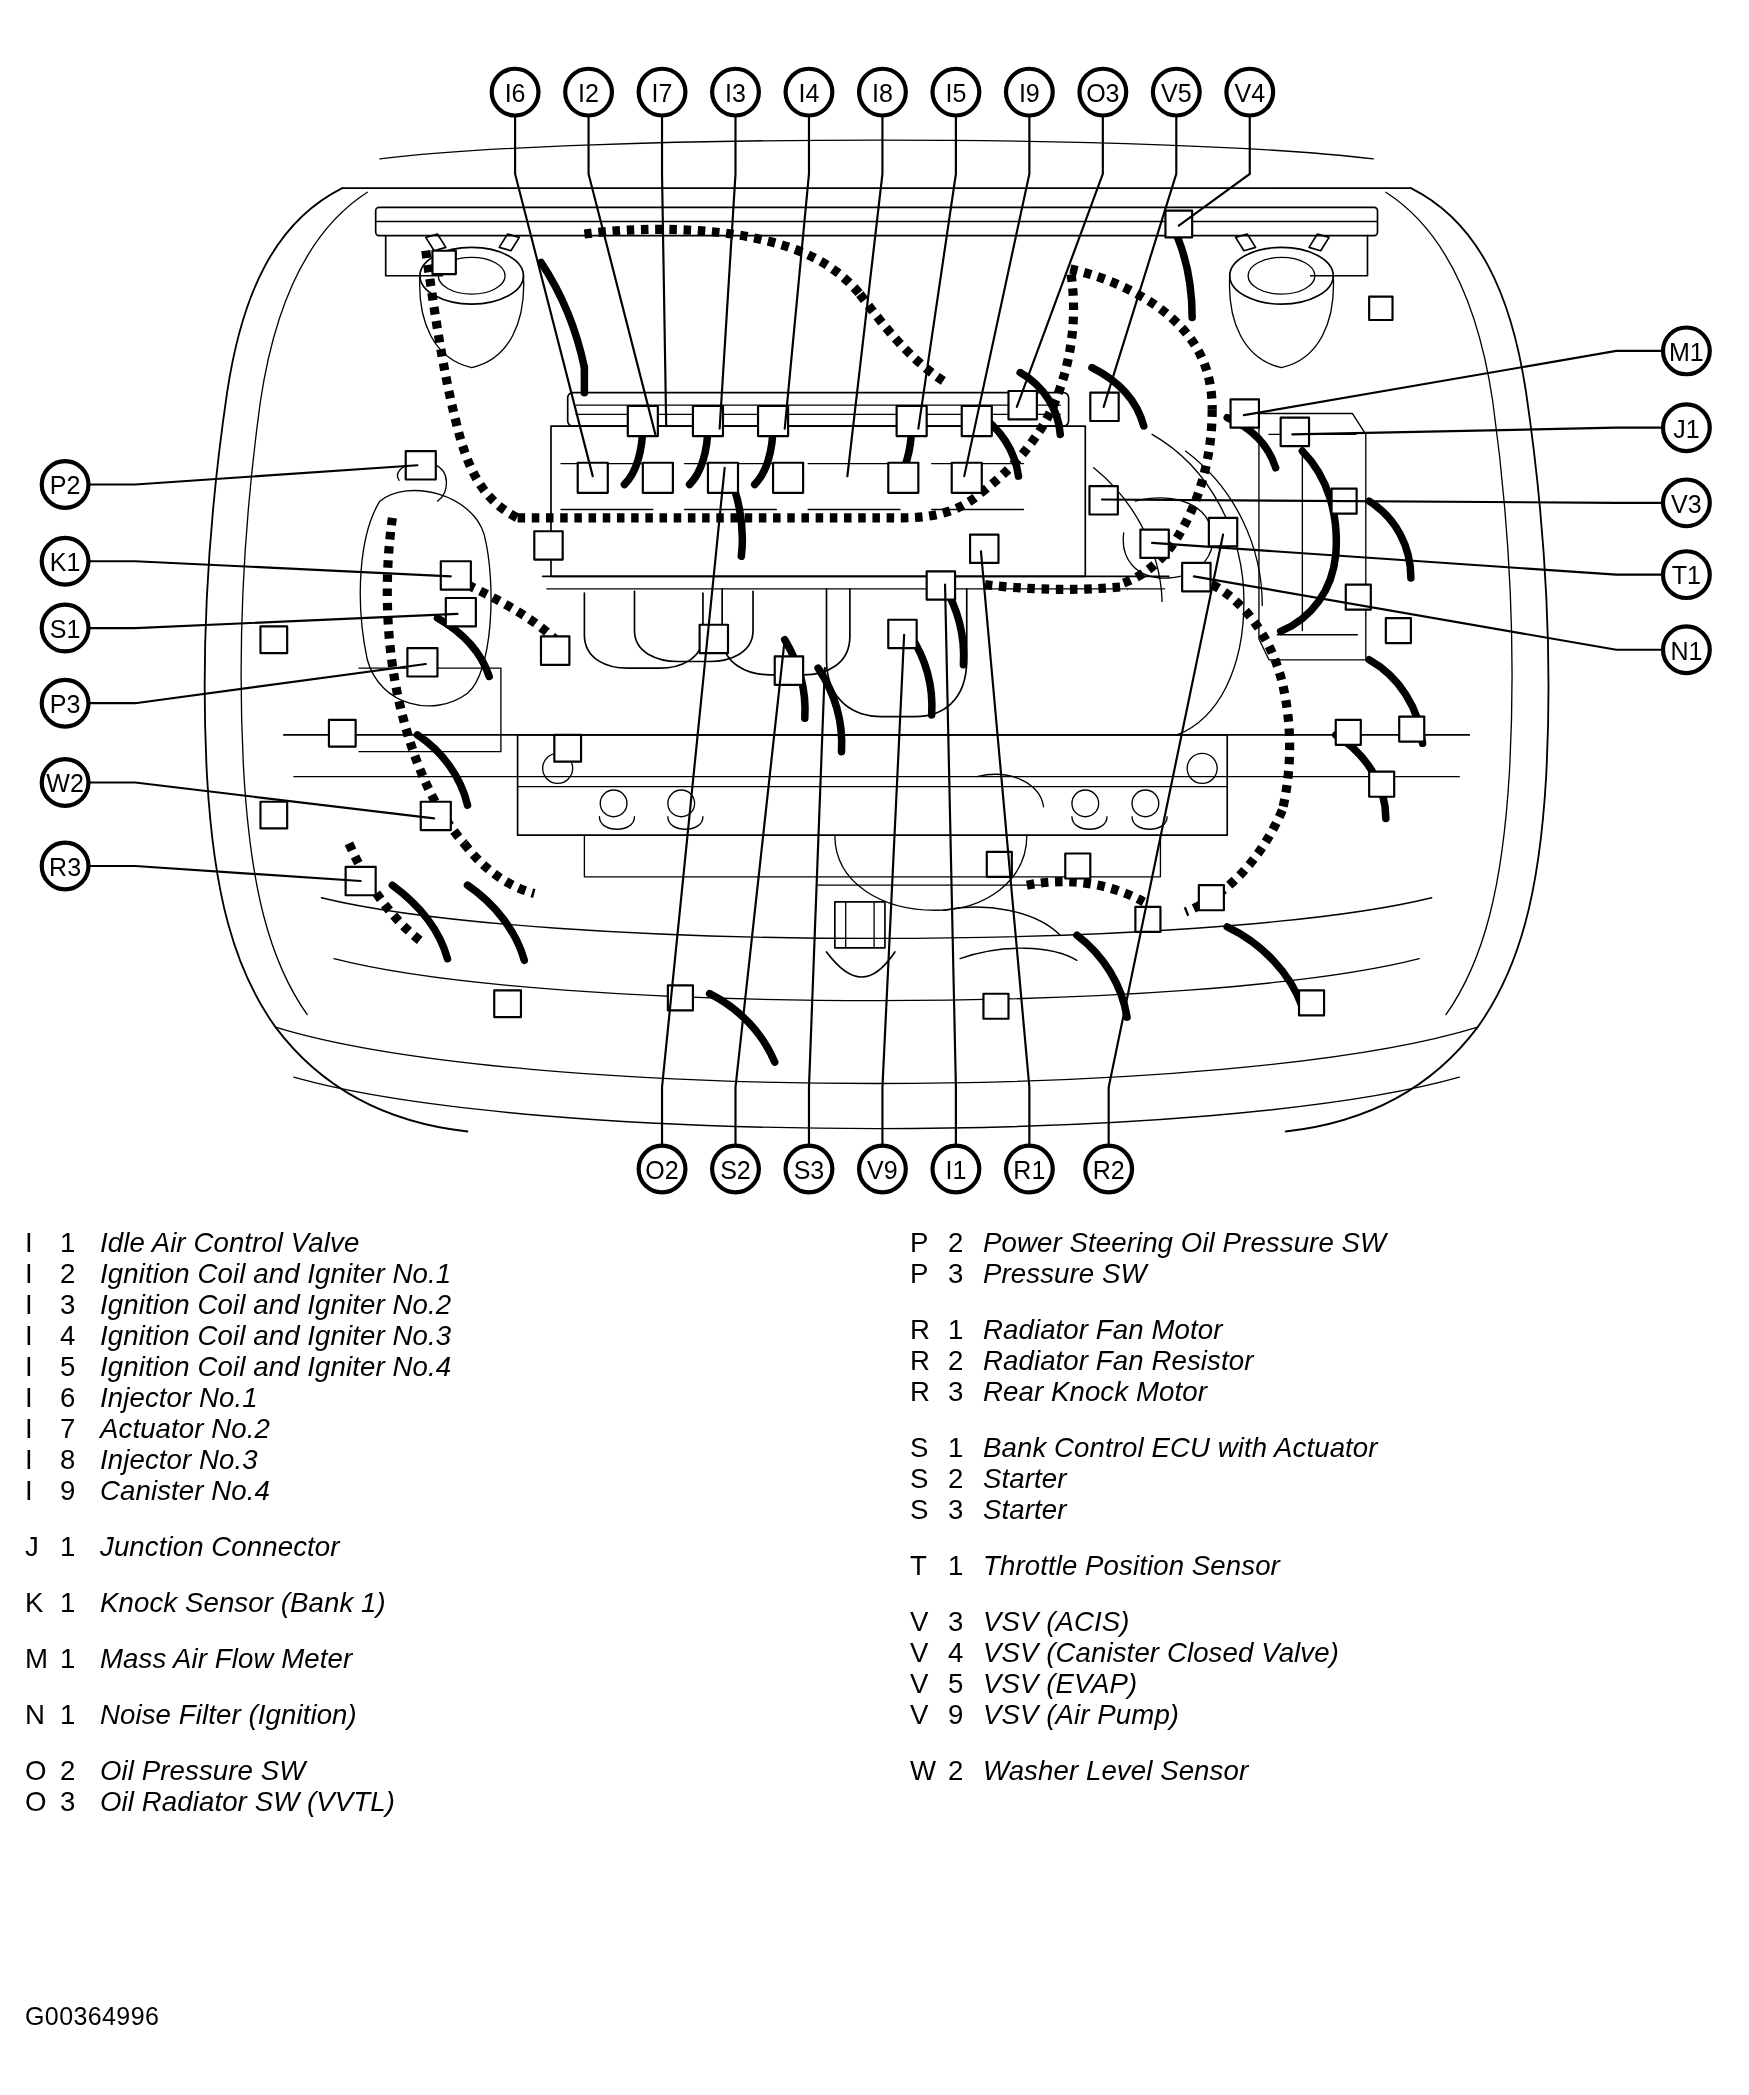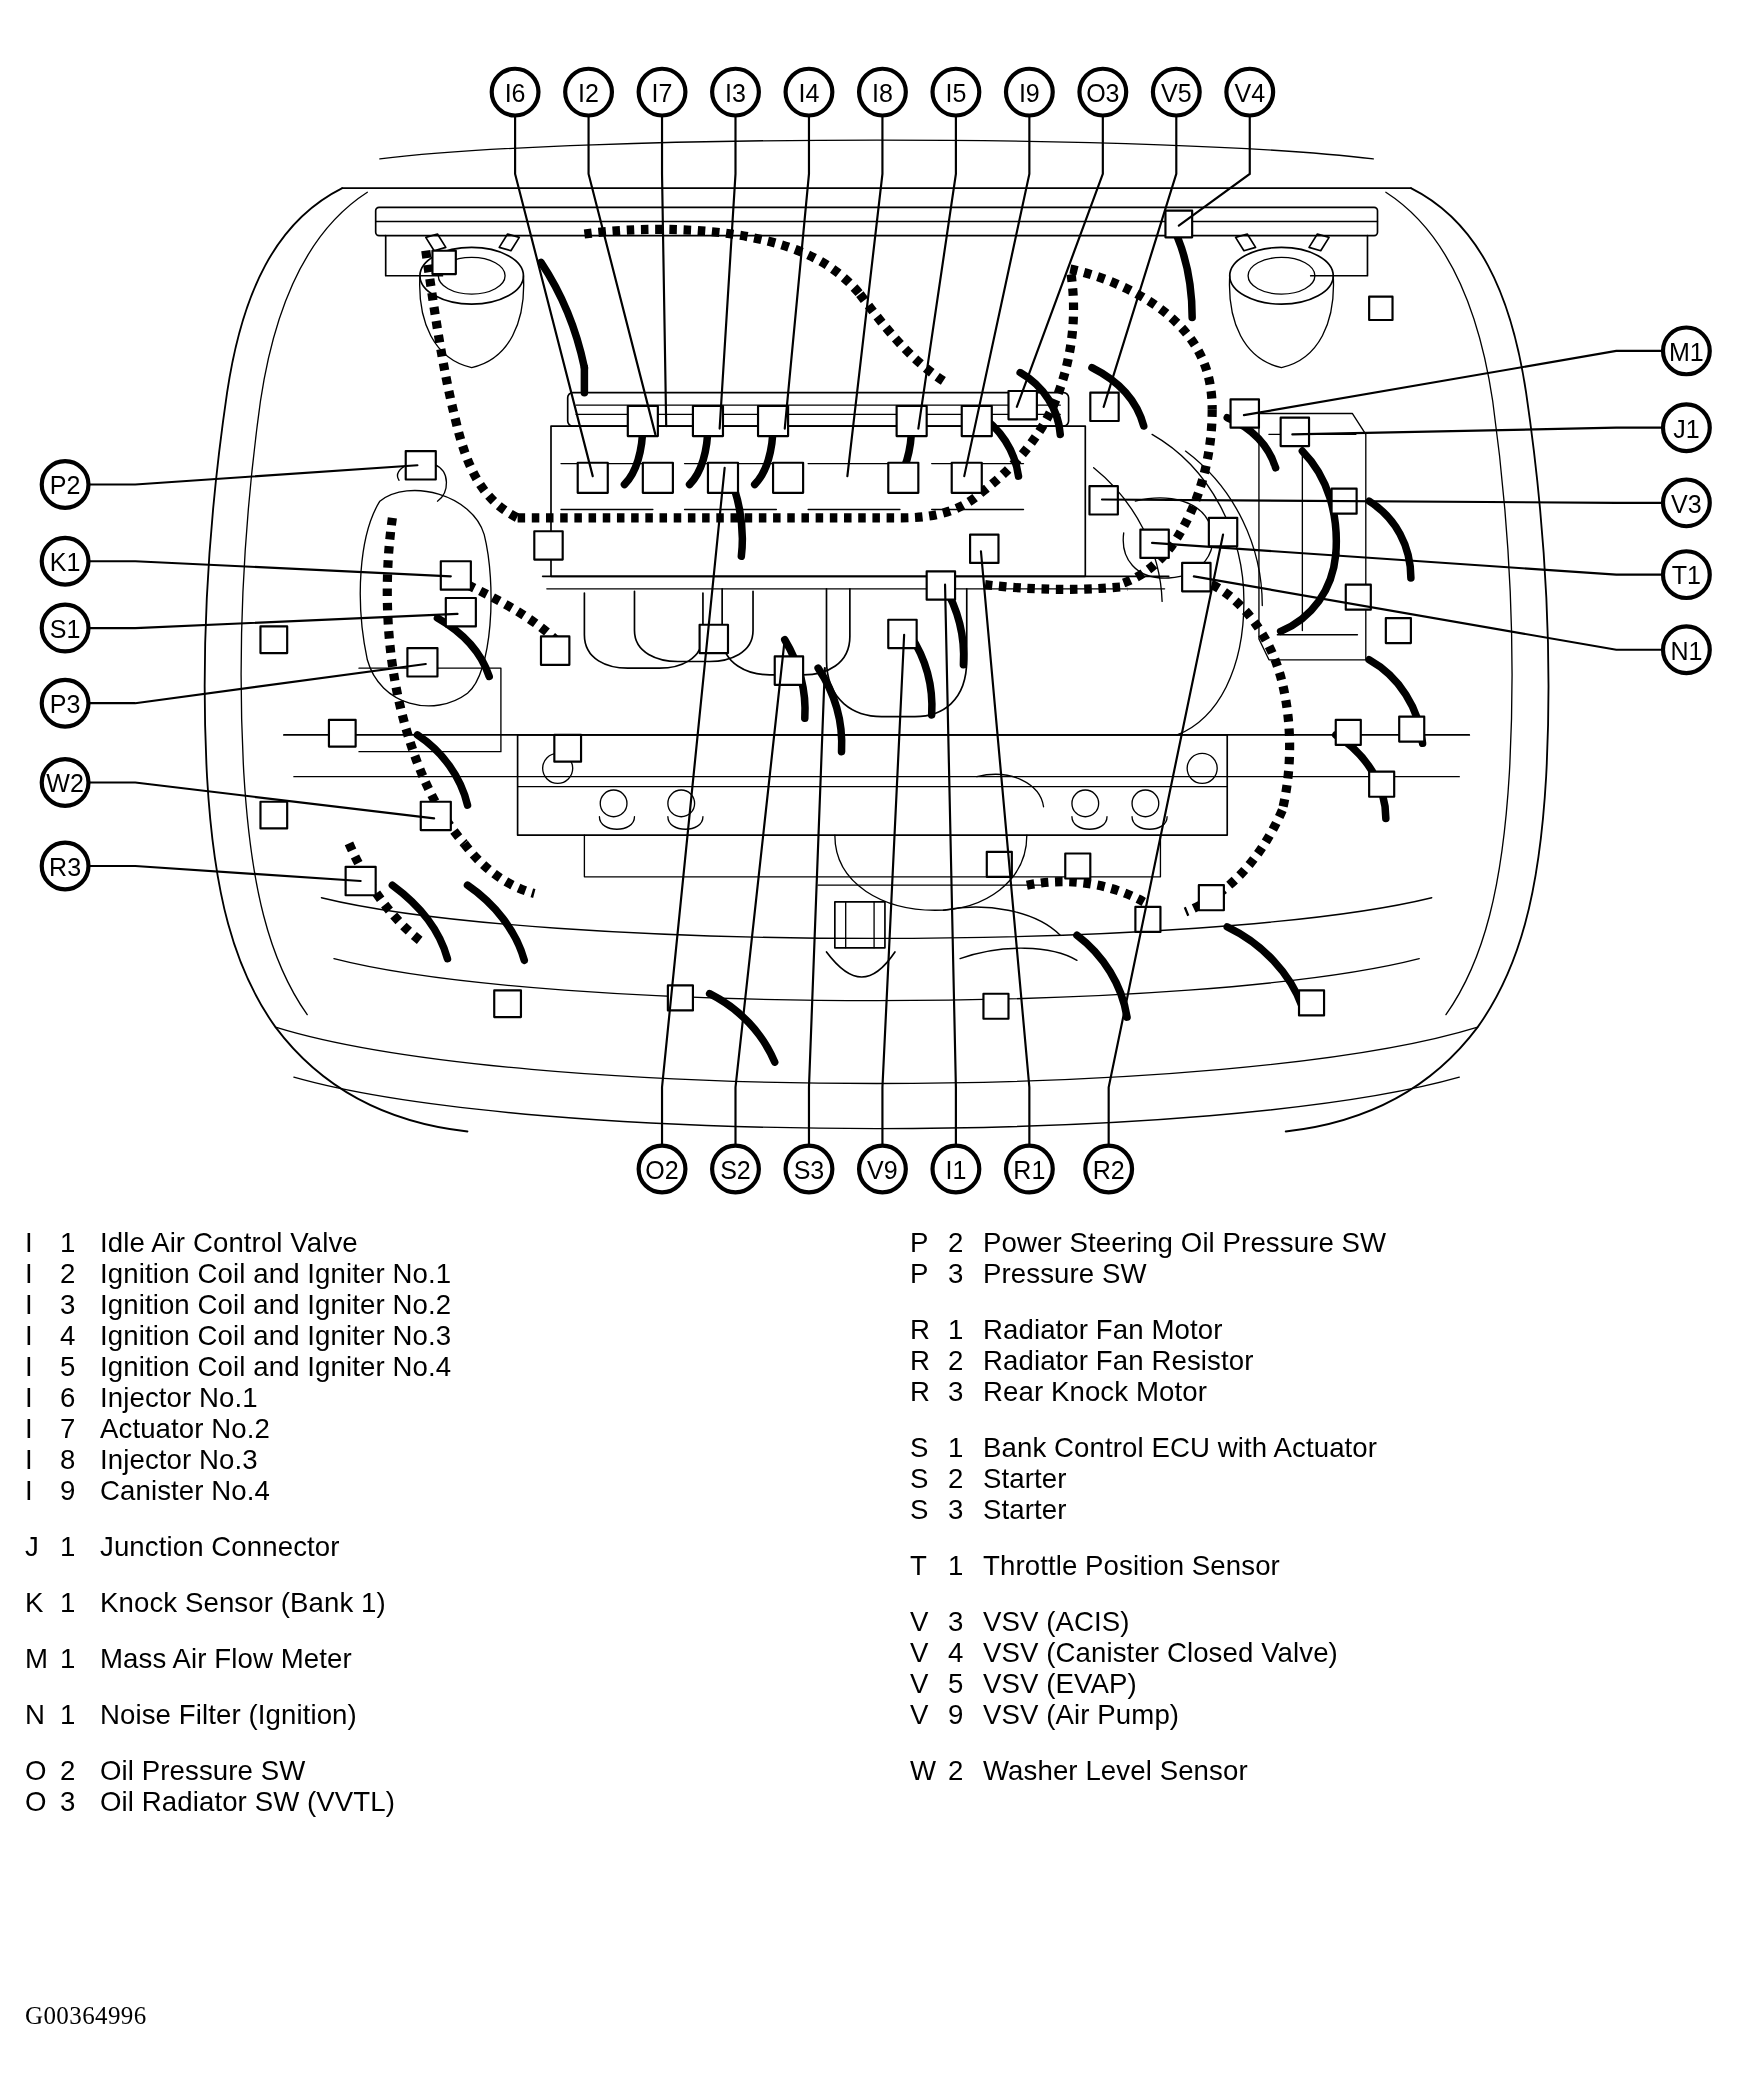--- a/index.html
+++ b/index.html
@@ -28,28 +28,28 @@
     white-space:nowrap;
   }
   .legend-row .lg-letter{
     display:inline-block;width:35px;flex:0 0 35px;
     text-align:left;
   }
   .legend-row .lg-num{
     display:inline-block;width:40px;flex:0 0 40px;
     text-align:left;
   }
-  .legend-row .lg-desc{display:inline-block;}
+  .legend-row .lg-desc{display:inline-block;font-style:italic;}
   .legend-col.right .legend-row .lg-letter{width:38px;flex:0 0 38px;}
   .legend-col.right .legend-row .lg-num{width:35px;flex:0 0 35px;}
 
   .footer-code{
     position:absolute;left:25px;top:2002px;
     font-size:25px;letter-spacing:0.4px;
-    font-family:Liberation Serif, serif;
+    font-family:Liberation Sans, sans-serif;
     text-align:right;
   }
 
   
   .outline{fill:none;stroke:#000;stroke-width:2;stroke-linecap:round;stroke-linejoin:round;}
   .outline-thin{fill:none;stroke:#000;stroke-width:1.6;stroke-linecap:round;stroke-linejoin:round;}
   .body-part{fill:none;stroke:#000;stroke-width:2.2;stroke-linecap:round;stroke-linejoin:round;}
   .harness{fill:none;stroke:#000;stroke-width:9;stroke-linecap:round;stroke-linejoin:round;}
   .harness-dash{fill:none;stroke:#000;stroke-width:11;stroke-linecap:butt;stroke-dasharray:9 8;}
   .leader{fill:none;stroke:#000;stroke-width:2.6;stroke-linecap:round;}

